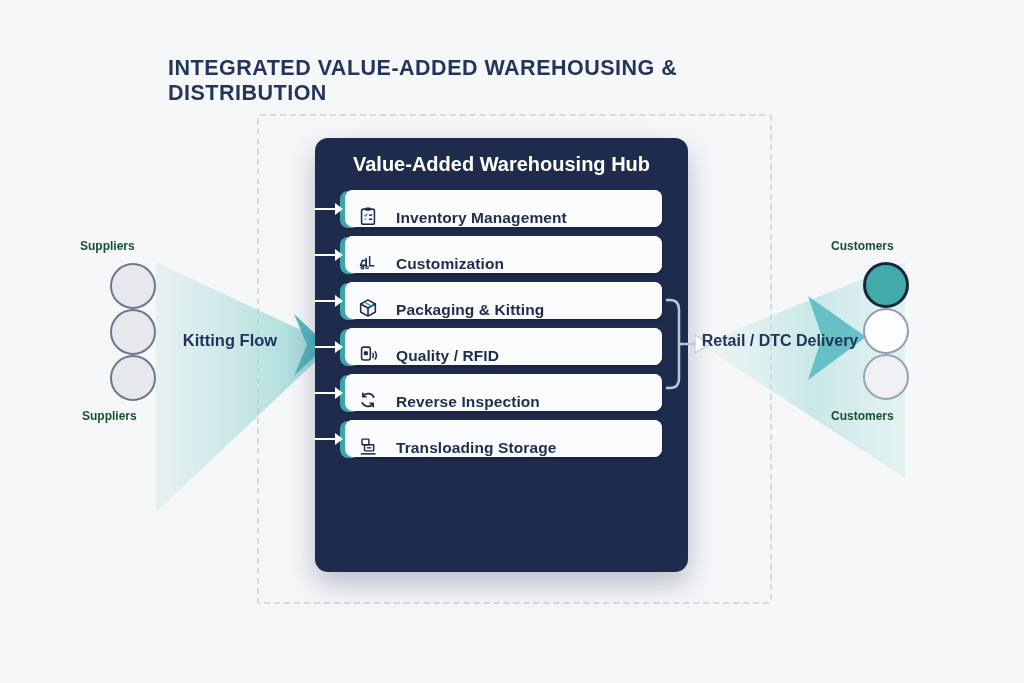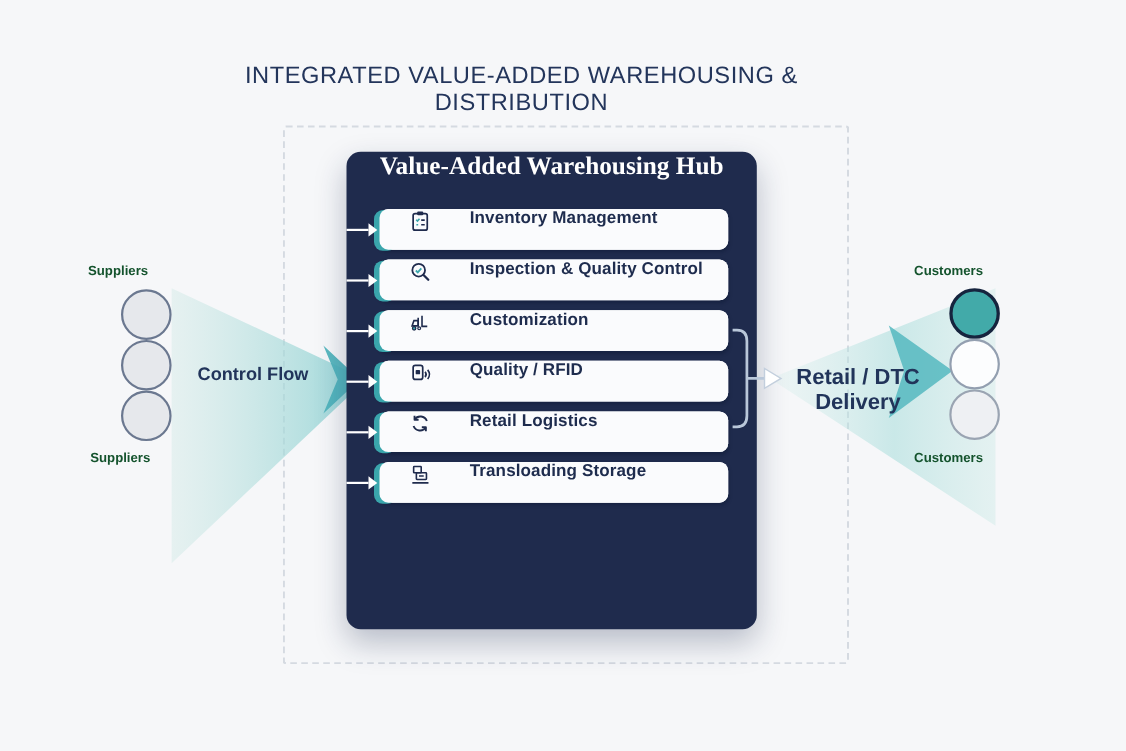--- a/index.html
+++ b/index.html
@@ -1,51 +1,51 @@
 <!DOCTYPE html>
 <html style="--background: #f6f7f9; --navy: #1f2b4d; --teal: #3aa6ac; --teal_node: #42aaa9; --row_bg: #fafbfd; --dashed_border: #d5dae1; --bracket: #b9c7d9;"><head>
 <meta charset="utf-8">
 <style>
   html,body{margin:0;padding:0;}
   body{font-family:"Liberation Sans","DejaVu Sans",sans-serif;background:#eceef1;}
   .canvas{position:relative;width:1024px;height:683px;background:var(--background,#f6f7f9);overflow:hidden;}
 
-  .diagram-title{position:absolute;left:168px;top:56px;width:612px;text-align:center;
-    font-size:21.5px;font-weight:400;letter-spacing:.5px;color:#23355b;margin:0;}
+  .diagram-title{position:absolute;left:168px;top:56px;width:612px;
+    font-size:21.5px;font-weight:700;letter-spacing:.5px;color:#23355b;margin:0;}
 
   .dashed-frame{position:absolute;left:257px;top:114px;width:511px;height:486px;
     border:2px dashed var(--dashed_border,#d5dae1);border-radius:3px;}
 
   
   .hub{position:absolute;left:315px;top:138px;width:373px;height:434px;
     background:var(--navy,#1f2b4d);border-radius:13px;
     box-shadow:0 12px 28px rgba(25,40,75,.28);}
-  .hub-title{margin:0 10px 0;text-align:center;font-size:23px;font-weight:700;color:#fff;font-family:Liberation Serif, serif;}
+  .hub-title{margin:15px 10px 0;text-align:center;font-size:20px;font-weight:700;color:#fff;}
   .service-list{position:absolute;left:30px;top:52px;width:317px;display:flex;flex-direction:column;gap:9px;}
 
   .service-row{position:relative;height:37px;background:var(--row_bg,#fafbfd);border-radius:8px;
     display:flex;align-items:center;box-shadow:0 2px 3px rgba(10,20,45,.35);}
   .row-accent{position:absolute;left:-5px;top:1px;width:20px;height:37px;
     background:var(--teal,#3aa6ac);border-radius:8px;z-index:0;}
-  .row-body{position:relative;z-index:1;display:flex;align-items:flex-start;width:100%;height:100%;
-    background:var(--row_bg,#fafbfd);border-radius:8px;padding-left:26px;box-sizing:border-box;gap:17px;}
+  .row-body{position:relative;z-index:1;display:flex;align-items:flex-end;width:100%;height:100%;
+    background:var(--row_bg,#fafbfd);border-radius:8px;padding-left:12px;box-sizing:border-box;}
   .row-icon{width:22px;height:22px;display:inline-flex;align-items:center;justify-content:center;}
   .row-icon svg{width:22px;height:22px;}
   .row-label{margin-left:17px;font-size:15.5px;font-weight:700;color:#1e2c4e;letter-spacing:.1px;}
 
   .row-arrow{position:absolute;left:-30px;top:50%;width:20px;height:2px;background:#fff;
     transform:translateY(-50%);z-index:2;}
   .row-arrow::after{content:'';position:absolute;right:-8px;top:-5px;width:0;height:0;
     border-left:8px solid #fff;border-top:6px solid transparent;border-bottom:6px solid transparent;}
 
   
   .side-label{position:absolute;width:110px;text-align:left;font-size:12px;font-weight:700;color:#14532d;}
   .flow-label{position:absolute;font-weight:700;color:#21345a;text-align:center;}
   .inbound-label{left:165px;top:331px;width:130px;font-size:16.5px;}
-  .outbound-label{left:700px;top:332px;width:160px;font-size:20px;}
+  .outbound-label{left:700px;top:332px;width:160px;font-size:16px;}
 
   .node-col{position:absolute;display:flex;flex-direction:column;}
   .node{width:46px;height:46px;border-radius:50%;box-sizing:border-box;}
   .node-gray{background:#e6e8ec;border:2.5px solid #6b7890;}
   .node-teal{background:var(--teal_node,#42aaa9);border:3px solid #16243e;}
   .node-white{background:#fcfdfe;border:2.5px solid #939fb0;}
   .node-light{background:#eef0f3;border:2.5px solid #9aa4b2;}
 
   .abs{position:absolute;}
 </style>
@@ -82,21 +82,21 @@
     <polygon points="113,41 171,82 113,125 127,82" fill="#55b9c0" opacity="0.85"></polygon>
   </svg>
 
   <div class="side-label abs" style="left:80px;top:239px;">Suppliers</div>
   <div class="node-col" style="left:110px;top:263px;">
     <div class="node node-gray"></div>
     <div class="node node-gray"></div>
     <div class="node node-gray"></div>
   </div>
   <div class="side-label abs" style="left:82px;top:409px;">Suppliers</div>
-  <div class="flow-label inbound-label">Control Flow</div>
+  <div class="flow-label inbound-label">Kitting Flow</div>
 
   <div class="hub">
     <div class="hub-title">Value-Added Warehousing Hub</div>
     <div class="service-list">
   <div class="service-row">
     <span class="row-arrow"></span>
     <span class="row-accent"></span>
     <span class="row-body">
       <span class="row-icon">
               <svg viewBox="0 0 24 24" fill="none">
@@ -105,52 +105,53 @@
   <path d="M8 10.7 l1.3 1.3 2-2.4" stroke="#3aa6ac" stroke-width="1.6"></path>
   <path d="M13 11 H16.5" stroke="#1f2b4d" stroke-width="1.6"></path>
   <path d="M8.2 15.6 H10" stroke="#3aa6ac" stroke-width="1.6"></path>
   <path d="M13 15.6 H16.5" stroke="#1f2b4d" stroke-width="1.6"></path>
 </svg>
             </span>
       <span class="row-label">Inventory Management</span>
     </span>
   </div>
 
-  <div class="service-row">
-    <span class="row-arrow"></span>
-    <span class="row-accent"></span>
-    <span class="row-body">
-      <span class="row-icon">
-              <svg viewBox="0 0 24 24" fill="none">
-  <circle cx="10.5" cy="10.5" r="6.3" stroke="#1f2b4d" stroke-width="1.8"></circle>
-  <path d="M15.3 15.3 L20 20" stroke="#1f2b4d" stroke-width="2.3" stroke-linecap="round"></path>
-  <path d="M7.7 10.8 l1.9 1.9 3.5-4" stroke="#3aa6ac" stroke-width="1.8"></path>
-</svg>
-            </span>
-      <span class="row-label">Inspection &amp; Quality Control</span>
-    </span>
-  </div>
 
   <div class="service-row">
     <span class="row-arrow"></span>
     <span class="row-accent"></span>
     <span class="row-body">
       <span class="row-icon">
               <svg viewBox="0 0 24 24" fill="none">
   <path d="M4 15.5 L5.8 10.3 H10 V15.5 Z" stroke="#1f2b4d" stroke-width="1.6"></path>
   <path d="M10 15.5 V7.5" stroke="#1f2b4d" stroke-width="1.6"></path>
   <path d="M13.8 5.5 V16 H19" stroke="#1f2b4d" stroke-width="1.6"></path>
   <circle cx="6" cy="18" r="1.7" fill="#3aa6ac" stroke="#1f2b4d" stroke-width="1.2"></circle>
   <circle cx="11" cy="18" r="1.4" stroke="#1f2b4d" stroke-width="1.2"></circle>
 </svg>
             </span>
       <span class="row-label">Customization</span>
     </span>
   </div>
 
+  <div class="service-row">
+    <span class="row-arrow"></span>
+    <span class="row-accent"></span>
+    <span class="row-body">
+      <span class="row-icon">
+              <svg viewBox="0 0 24 24" fill="none">
+  <path d="M12 3.2 L20 7.6 V16.4 L12 20.8 L4 16.4 V7.6 Z" stroke="#1f2b4d" stroke-width="1.7" stroke-linejoin="round"></path>
+  <path d="M4 7.6 L12 12 L20 7.6" stroke="#1f2b4d" stroke-width="1.7"></path>
+  <path d="M12 12 V20.8" stroke="#1f2b4d" stroke-width="1.7"></path>
+  <path d="M8 5.6 L16 10" stroke="#3aa6ac" stroke-width="1.7"></path>
+</svg>
+            </span>
+      <span class="row-label">Packaging &amp; Kitting</span>
+    </span>
+  </div>
 
   <div class="service-row">
     <span class="row-arrow"></span>
     <span class="row-accent"></span>
     <span class="row-body">
       <span class="row-icon">
               <svg viewBox="0 0 24 24" fill="none">
   <rect x="5" y="4.5" width="9.5" height="14" rx="2.2" stroke="#1f2b4d" stroke-width="1.7"></rect>
   <rect x="7.5" y="9" width="4.4" height="4.4" rx="0.9" fill="#1f2b4d"></rect>
   <path d="M16.8 10.8 a4.2 4.2 0 0 1 0 5.4 M19.4 9 a7.2 7.2 0 0 1 0 9" stroke="#1f2b4d" stroke-width="1.6"></path>
@@ -166,21 +167,21 @@
     <span class="row-accent"></span>
     <span class="row-body">
       <span class="row-icon">
               <svg viewBox="0 0 24 24" fill="none">
   <path d="M18.6 9.5 A7 7 0 0 0 6.4 8" stroke="#1f2b4d" stroke-width="1.9"></path>
   <path d="M6.4 4.2 V8.2 H10.4" stroke="#1f2b4d" stroke-width="1.9" stroke-linejoin="round"></path>
   <path d="M5.4 14.5 A7 7 0 0 0 17.6 16" stroke="#1f2b4d" stroke-width="1.9"></path>
   <path d="M17.6 19.8 V15.8 H13.6" stroke="#1f2b4d" stroke-width="1.9" stroke-linejoin="round"></path>
 </svg>
             </span>
-      <span class="row-label">Retail Logistics</span>
+      <span class="row-label">Reverse Inspection</span>
     </span>
   </div>
 
   <div class="service-row">
     <span class="row-arrow"></span>
     <span class="row-accent"></span>
     <span class="row-body">
       <span class="row-icon">
               <svg viewBox="0 0 24 24" fill="none">
   <rect x="5.5" y="4.5" width="7.5" height="6.2" rx="0.6" stroke="#1f2b4d" stroke-width="1.6"></rect>

